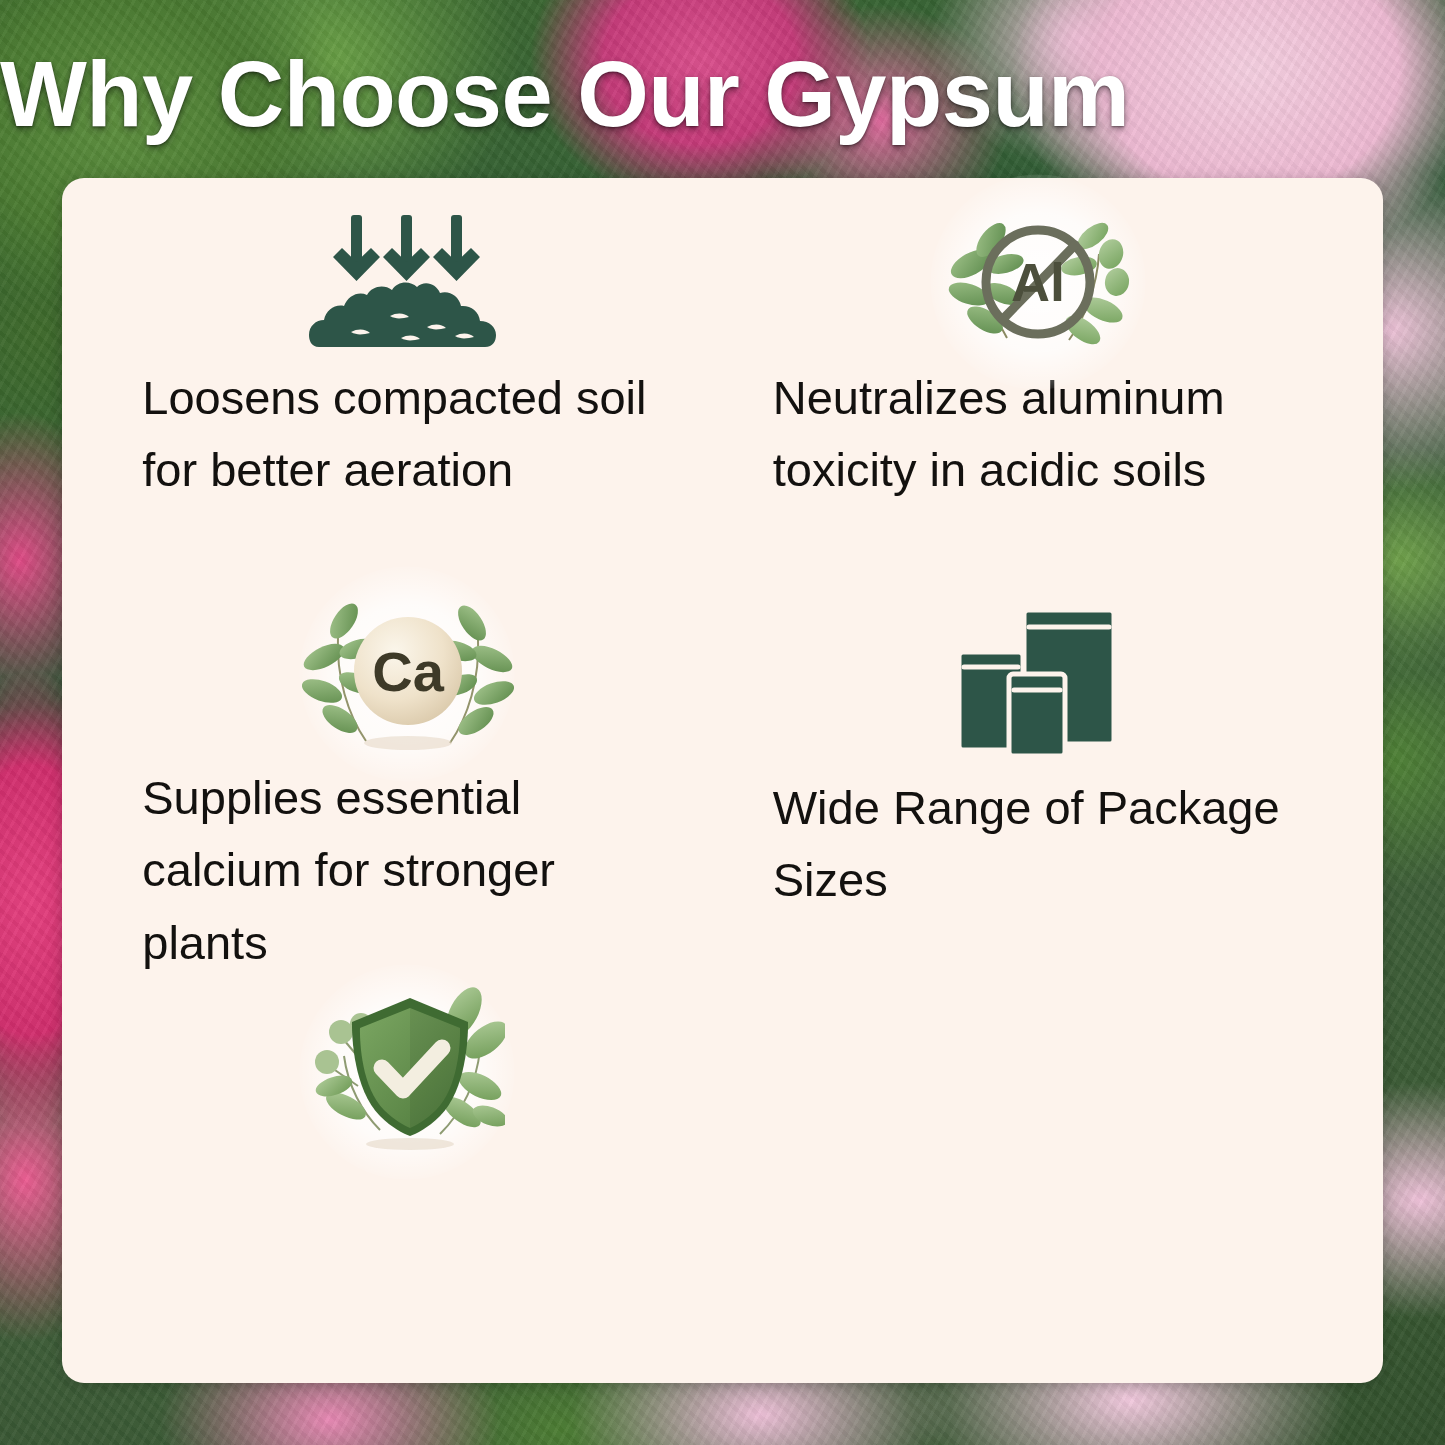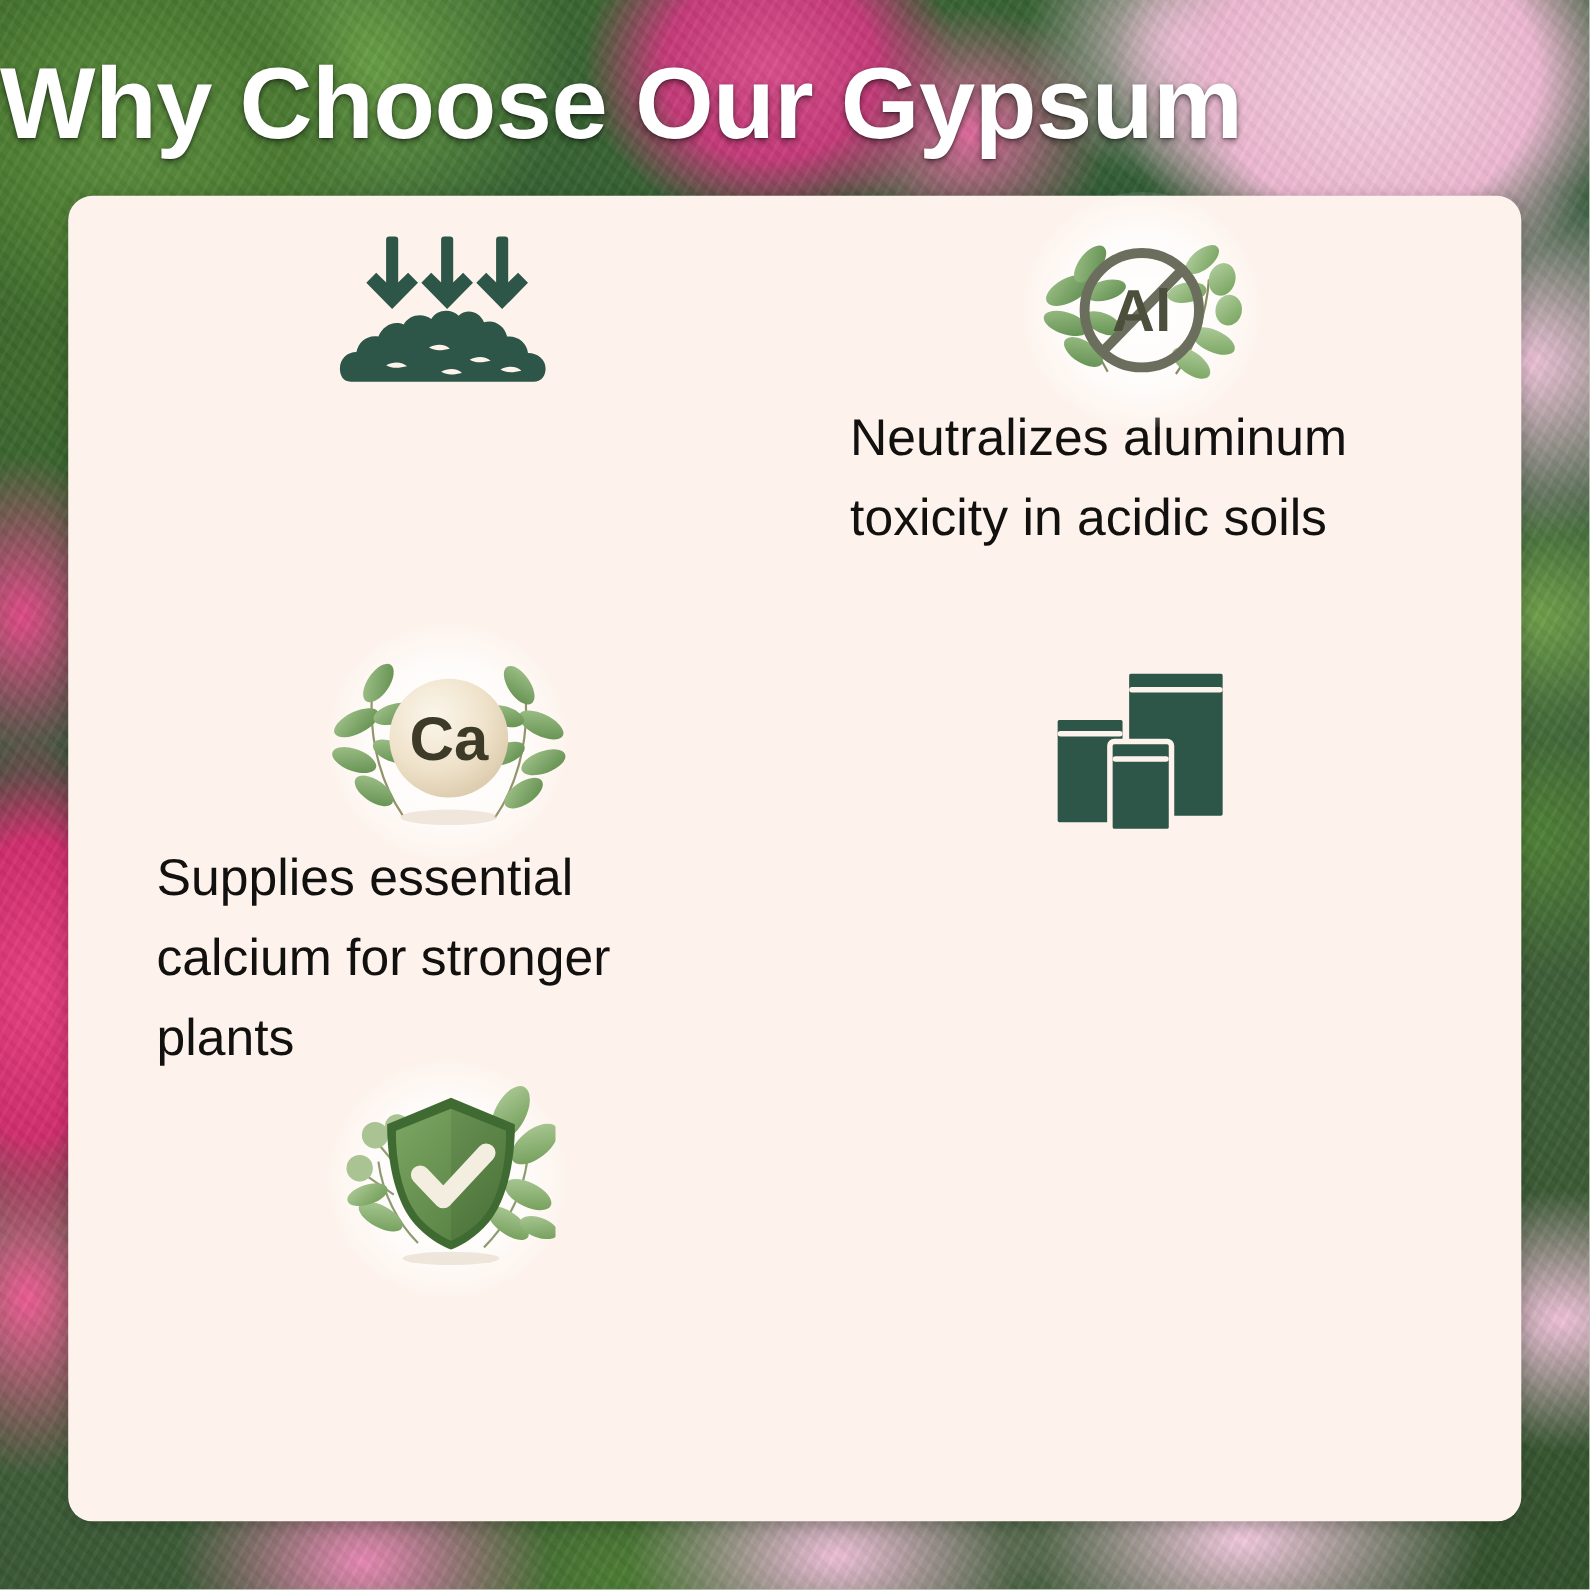--- a/index.html
+++ b/index.html
@@ -160,20 +160,21 @@
           </g>
           <g fill="#FDF3EC">
             <path d="M83 109 c7 -4 15 -3 19 1 c-6 1 -12 3 -19 -1 z"></path>
             <path d="M44 125 c7 -4 15 -3 19 1 c-6 1 -12 3 -19 -1 z"></path>
             <path d="M120 120 c7 -4 15 -3 19 1 c-6 1 -12 3 -19 -1 z"></path>
             <path d="M94 131 c7 -4 15 -3 19 1 c-6 1 -12 3 -19 -1 z"></path>
             <path d="M148 129 c7 -4 15 -3 19 1 c-6 1 -12 3 -19 -1 z"></path>
           </g>
         </svg>
       </div>
+      <div class="f-text">Loosens compacted soil for better aeration</div>
     </div>
 
     <div class="feature cell-1">
       <div class="f-icon halo">
         <svg width="210" height="160" viewBox="0 0 210 160">
           <defs>
             <linearGradient id="lfA" x1="0" y1="0" x2="1" y2="1">
               <stop offset="0%" stop-color="#9CBF86"></stop>
                 <stop offset="100%" stop-color="#5E8C4E"></stop>
             </linearGradient>
@@ -270,20 +271,21 @@
             <path d="M20 56 h56 a4 4 0 0 1 4 4 v90 a4 4 0 0 1 -4 4 h-56 a4 4 0 0 1 -4 -4 v-90 a4 4 0 0 1 4 -4 z"></path>
             <path d="M70 78 h48 a4 4 0 0 1 4 4 v74 a4 4 0 0 1 -4 4 h-48 a4 4 0 0 1 -4 -4 v-74 a4 4 0 0 1 4 -4 z"></path>
           </g>
           <g fill="none" stroke="#FDF3EC" stroke-width="5" stroke-linecap="round">
             <line x1="86" y1="31" x2="166" y2="31"></line>
             <line x1="21" y1="71" x2="75" y2="71"></line>
             <line x1="71" y1="94" x2="117" y2="94"></line>
           </g>
         </svg>
       </div>
+      <div class="f-text">Wide Range of Package Sizes</div>
     </div>
 
     <div class="feature cell-5">
       <div class="f-icon halo">
         <svg width="195" height="180" viewBox="0 0 195 180">
           <defs>
             <linearGradient id="shA" x1="0" y1="0" x2="1" y2="1">
               <stop offset="0%" stop-color="#7BA662"></stop>
                 <stop offset="100%" stop-color="#4F7A3C"></stop>
             </linearGradient>

